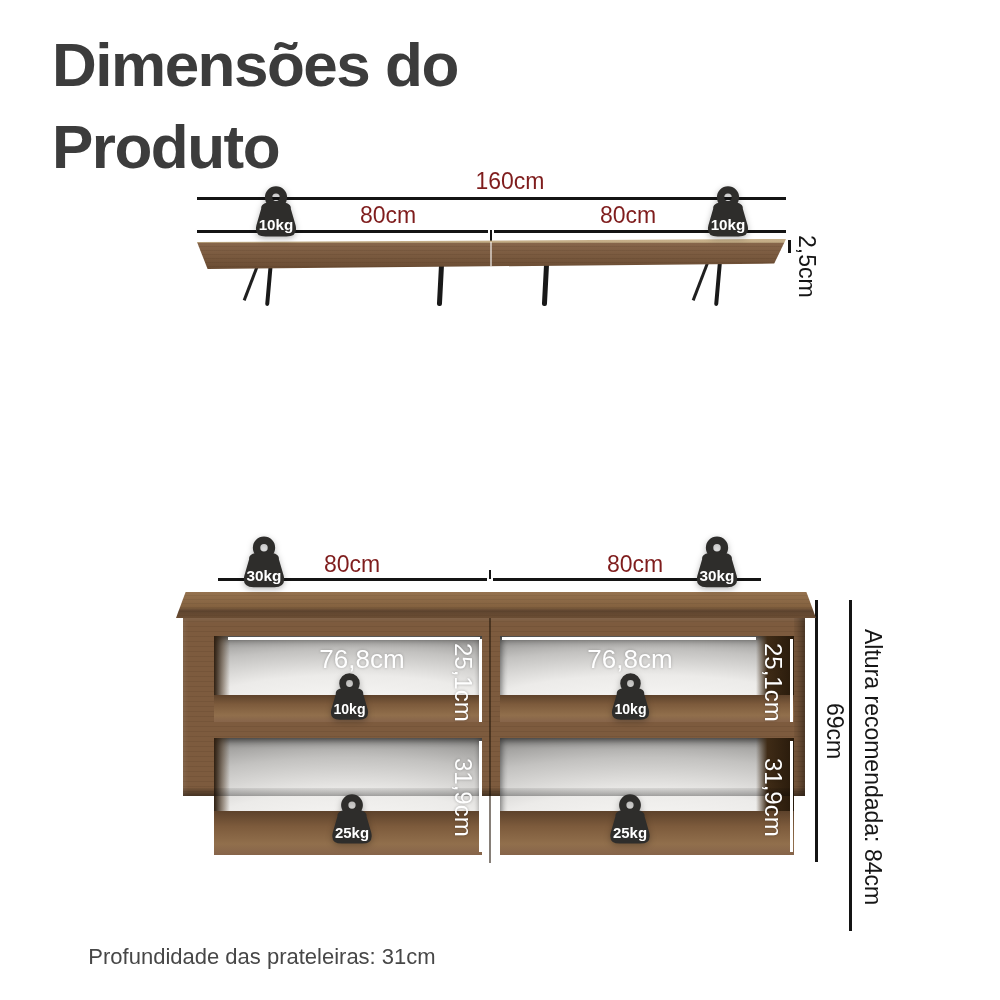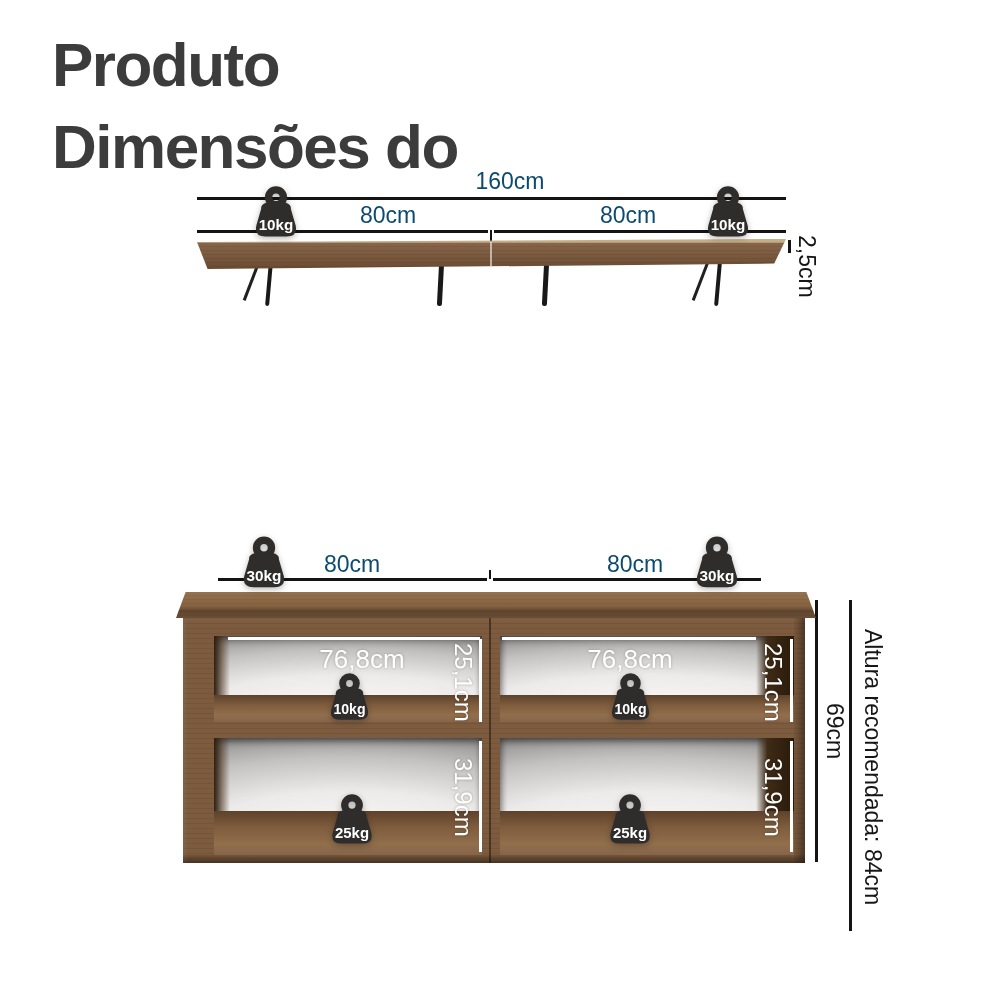--- a/index.html
+++ b/index.html
@@ -7,21 +7,21 @@
          font-family:"Liberation Sans",sans-serif;color:#1a1a1a;}
 
   
   .title{position:absolute;left:52px;top:24px;width:520px;font-size:62px;font-weight:700;
          color:#3c3c3c;line-height:82px;letter-spacing:-1.5px;}
 
   
   .dline-h{position:absolute;height:3px;background:#141414;}
   .dline-v{position:absolute;width:3px;background:#141414;}
   .tick{position:absolute;width:2px;background:#141414;}
-  .dim-label{position:absolute;font-size:23px;color:#0c4a6e;text-align:center;}
+  .dim-label{position:absolute;font-size:23px;color:#7f1d1d;text-align:center;}
   .dim-label-v{position:absolute;font-size:23px;color:#161616;writing-mode:vertical-rl;
                text-orientation:mixed;text-align:center;}
 
   
   .wline-h{position:absolute;height:3px;background:#ffffff;z-index:6;}
   .wline-v{position:absolute;width:3px;background:#ffffff;z-index:6;}
   .wdim{position:absolute;color:#ffffff;font-size:26px;text-align:center;z-index:6;
         text-shadow:0 0 3px rgba(0,0,0,.25);}
   .wdim-v{position:absolute;color:#ffffff;font-size:24px;writing-mode:vertical-rl;
           text-orientation:mixed;text-align:center;z-index:6;text-shadow:0 0 3px rgba(0,0,0,.3);}
@@ -44,21 +44,21 @@
   .b-diag{position:absolute;left:5px;top:1px;width:3px;height:40px;background:#202020;
           transform:rotate(21deg);transform-origin:top center;}
   .bracket.simple .b-main{transform:rotate(3deg);width:5px;}
 
   
   .slab{position:absolute;left:176px;top:592px;width:640px;height:26px;z-index:3;
         clip-path:polygon(1.5% 0,98.5% 0,100% 100%,0 100%);
         background:
           repeating-linear-gradient(180deg, rgba(0,0,0,0) 0 3px, rgba(50,32,16,.08) 3px 4px),
           linear-gradient(to bottom,#95724f 0%,#83613f 58%,#5f4530 72%,#6b4d33 100%);}
-  .cab-body{position:absolute;left:183px;top:618px;width:622px;height:245px;z-index:2;
+  .cab-body{position:absolute;left:183px;top:618px;width:622px;height:178px;z-index:2;
         background:
           repeating-linear-gradient(0deg, rgba(0,0,0,0) 0 4px, rgba(46,28,12,.10) 4px 5px),
           linear-gradient(to bottom,#85634400,#00000000),
           #7d5b3e;
         box-shadow:inset 2px 2px 4px rgba(255,255,255,.10), inset -3px -2px 6px rgba(0,0,0,.25);}
   .cavity{position:absolute;background:radial-gradient(130% 95% at 50% 88%, #fbfaf8 0%, #ecebe9 45%, #c3c2c0 75%, #8f8e8c 100%);
           box-shadow:inset 0 4px 7px rgba(0,0,0,.42), inset 3px 0 5px rgba(0,0,0,.20), inset -3px 0 5px rgba(0,0,0,.20);}
   .side-l{position:absolute;left:0;top:0;bottom:0;width:16px;
           background:linear-gradient(to right, rgba(44,28,13,.95), rgba(70,48,26,.5) 55%, rgba(70,48,26,0));}
   .side-r-big{position:absolute;right:0;top:0;bottom:0;width:38px;
@@ -73,22 +73,22 @@
 
   
   .footer-label{position:absolute;font-size:22px;color:#474747;text-align:center;width:420px;}
 </style>
 </head>
 <body>
 
 <div class="stage">
 
   <div class="title">
+    <div>Dimensões do</div>
     <div>Produto</div>
-    <div>Dimensões do</div>
   </div>
 
   <div class="dim-label" style="left:445px;top:168px;width:130px;">160cm</div>
   <div class="dline-h" style="left:197px;top:197px;width:589px;"></div>
 
   <div class="dim-label" style="left:328px;top:202px;width:120px;">80cm</div>
   <div class="dim-label" style="left:568px;top:202px;width:120px;">80cm</div>
   <div class="dline-h" style="left:197px;top:230px;width:291px;"></div>
   <div class="dline-h" style="left:494px;top:230px;width:292px;"></div>
   <div class="tick" style="left:490px;top:230px;height:11px;"></div>
@@ -219,14 +219,15 @@
         <text x="32" y="51" text-anchor="middle">25kg</text>
       </svg>
     </div>
   </div>
 
   <div class="dline-v" style="left:815px;top:600px;height:262px;"></div>
   <div class="dim-label-v" style="left:821px;top:686px;height:90px;width:27px;">69cm</div>
   <div class="dline-v" style="left:849px;top:600px;height:331px;"></div>
   <div class="dim-label-v" style="left:856px;top:603px;height:328px;width:30px;">Altura recomendada: 84cm</div>
 
+  <div class="footer-label" style="left:52px;top:944px;">Profundidade das prateleiras: 31cm</div>
 
 </div>
 
 </body></html>

